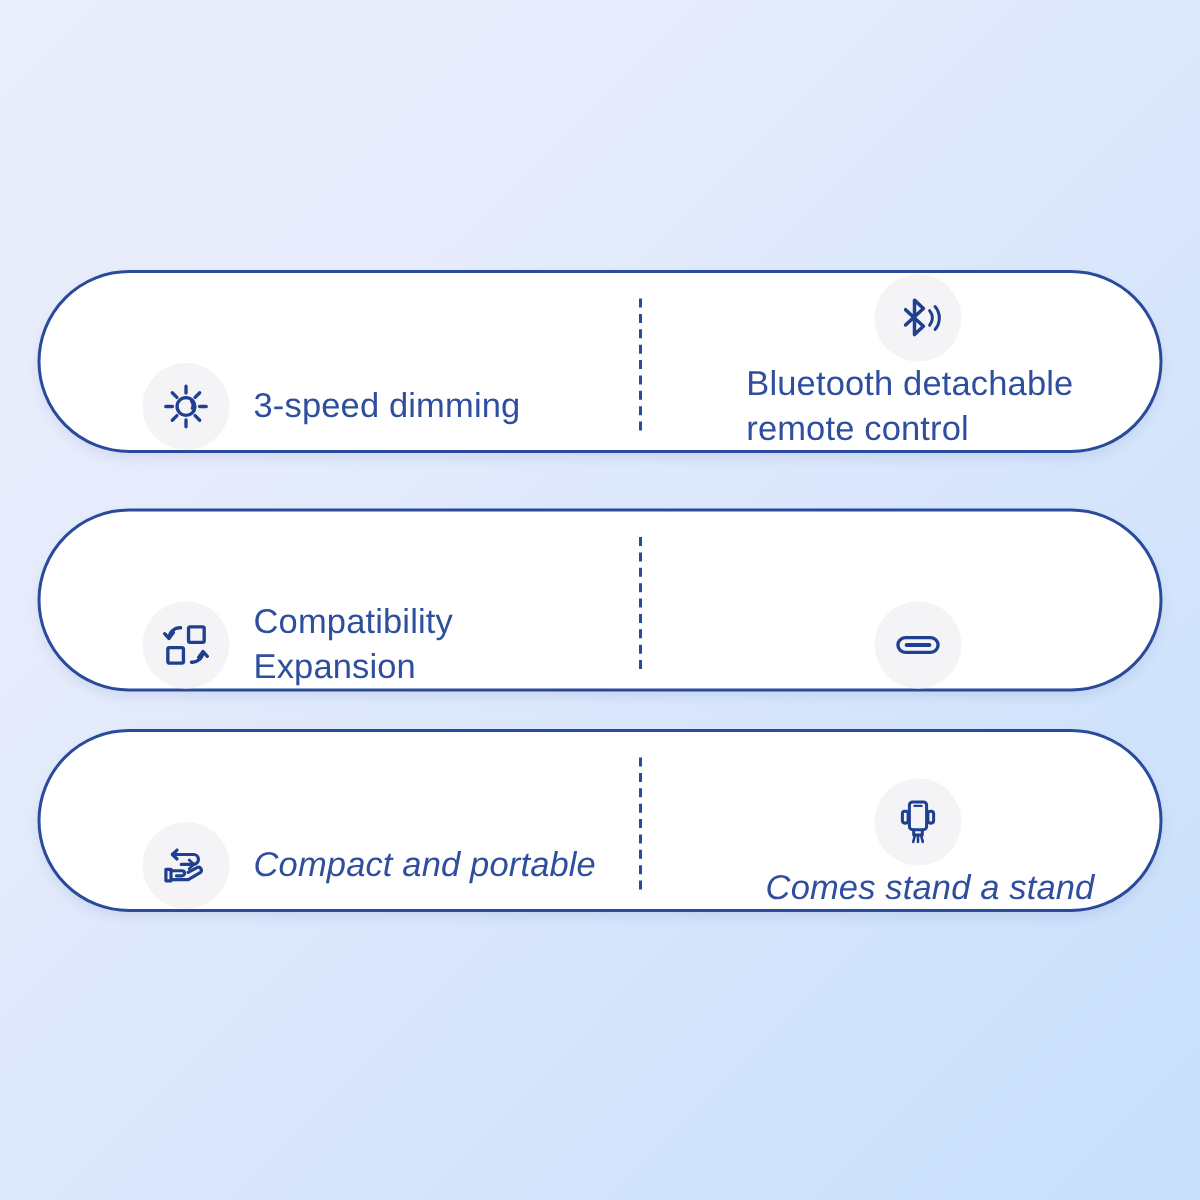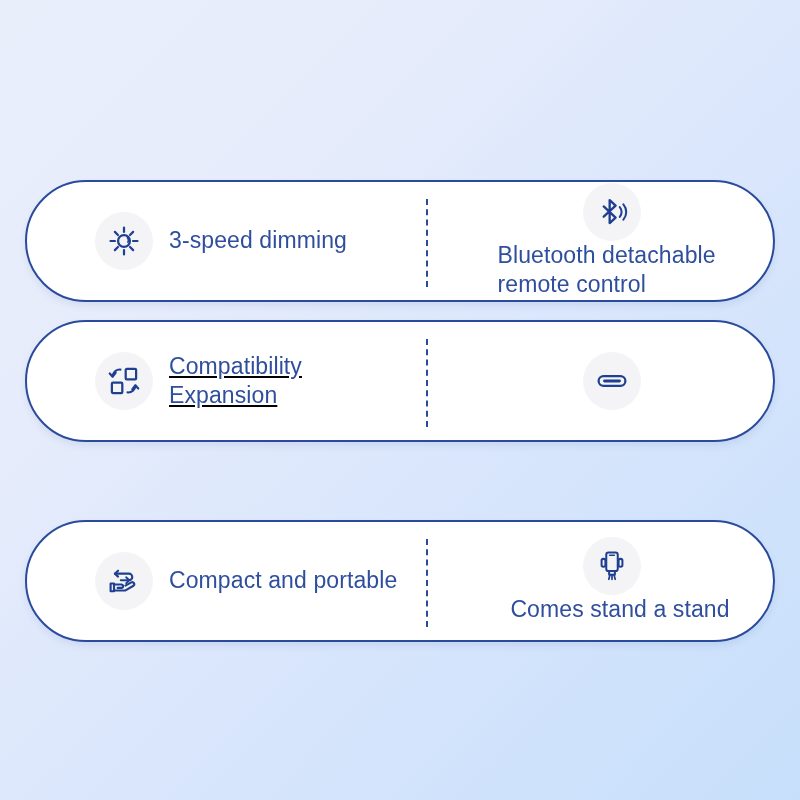--- a/index.html
+++ b/index.html
@@ -28,26 +28,26 @@
     left: 25px;
     width: 750px;
     height: 122px;
     box-sizing: border-box;
     background: #ffffff;
     border: 2px solid #2a4b9b;
     border-radius: 61px;
     box-shadow: 0 4px 7px rgba(60, 92, 160, 0.10);
     display: flex;
     flex-direction: row;
-    align-items: center;
+    align-items: flex-end;
   }
 
   .feature-card.row-1 { top: 180px; }
-  .feature-card.row-2 { top: 320px; text-decoration: underline; }
-  .feature-card.row-3 { top: 520px; }
+  .feature-card.row-2 { top: 339px; }
+  .feature-card.row-3 { top: 486px; font-style: italic; }
 
   .card-half {
     flex: 0 0 375px;
     width: 375px;
     display: flex;
     flex-direction: row;
     align-items: center;
     box-sizing: border-box;
   }
   .card-half.left  { padding-left: 68px; }

